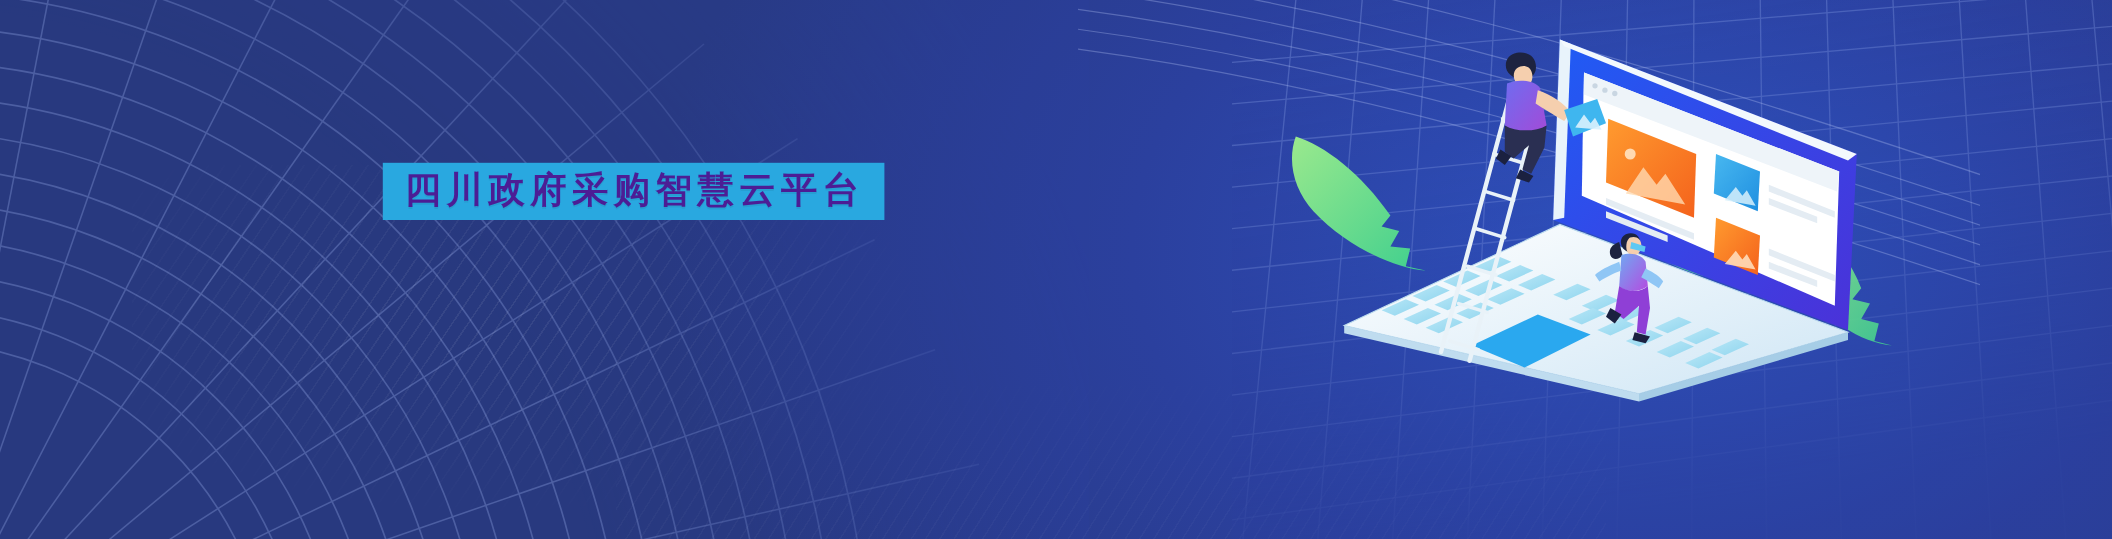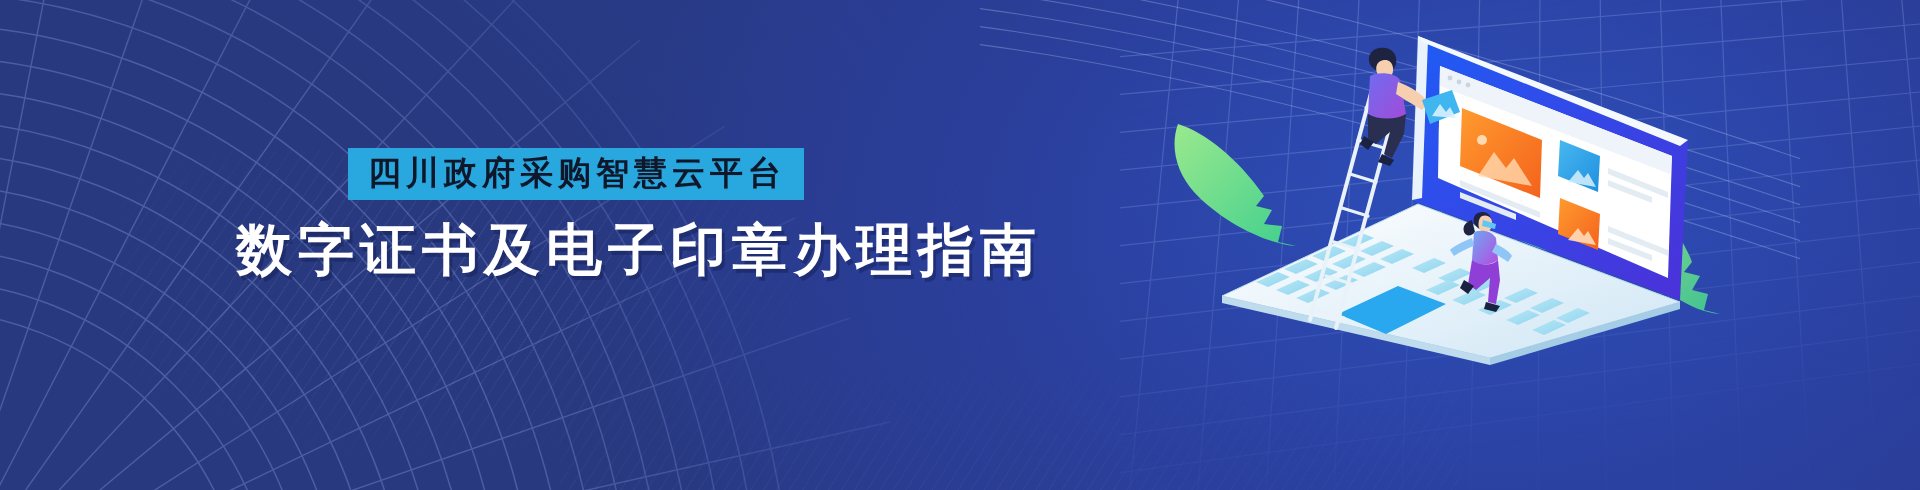--- a/index.html
+++ b/index.html
@@ -85,21 +85,21 @@
 
   
   .text-block {
     position: absolute;
     left: 236px; top: 148px;
     width: 720px;
   }
   .badge {
     display: inline-block;
     background: #29a8e0;
-    color: #0f172a;
+    color: #4c1d95;
     font-size: 33px;
     font-weight: bold;
     letter-spacing: 5px;
     padding: 8px 18px 10px 20px;
     line-height: 1.02;
     margin-left: 112px;
     white-space: nowrap;
     text-shadow: 0 1px 0 rgba(0,0,0,.06);
   }
   .headline {
@@ -400,16 +400,15 @@
         <path d="M336 216 C 344 220, 350 224, 352 228 L 348 234 C 342 230, 336 226, 332 224 Z" fill="#8fc6f5"></path>
         <path d="M312 232 C 320 238, 332 238, 338 232 L 340 252 L 336 276 L 328 274 L 330 250 L 316 262 L 308 256 Z" fill="#8f3fd6"></path>
         <path d="M326 274 L 340 278 L 336 284 L 324 281 Z" fill="#1b2140"></path>
         <path d="M304 252 L 314 258 L 308 266 L 300 260 Z" fill="#1b2140"></path>
       </g>
     </svg>
   </div>
 
   <div class="text-block">
     <div class="badge">四川政府采购智慧云平台</div>
-    <div class="headline">数字证书及电子印章办理指南</div>
   </div>
 
 </div>
 
 </body></html>

